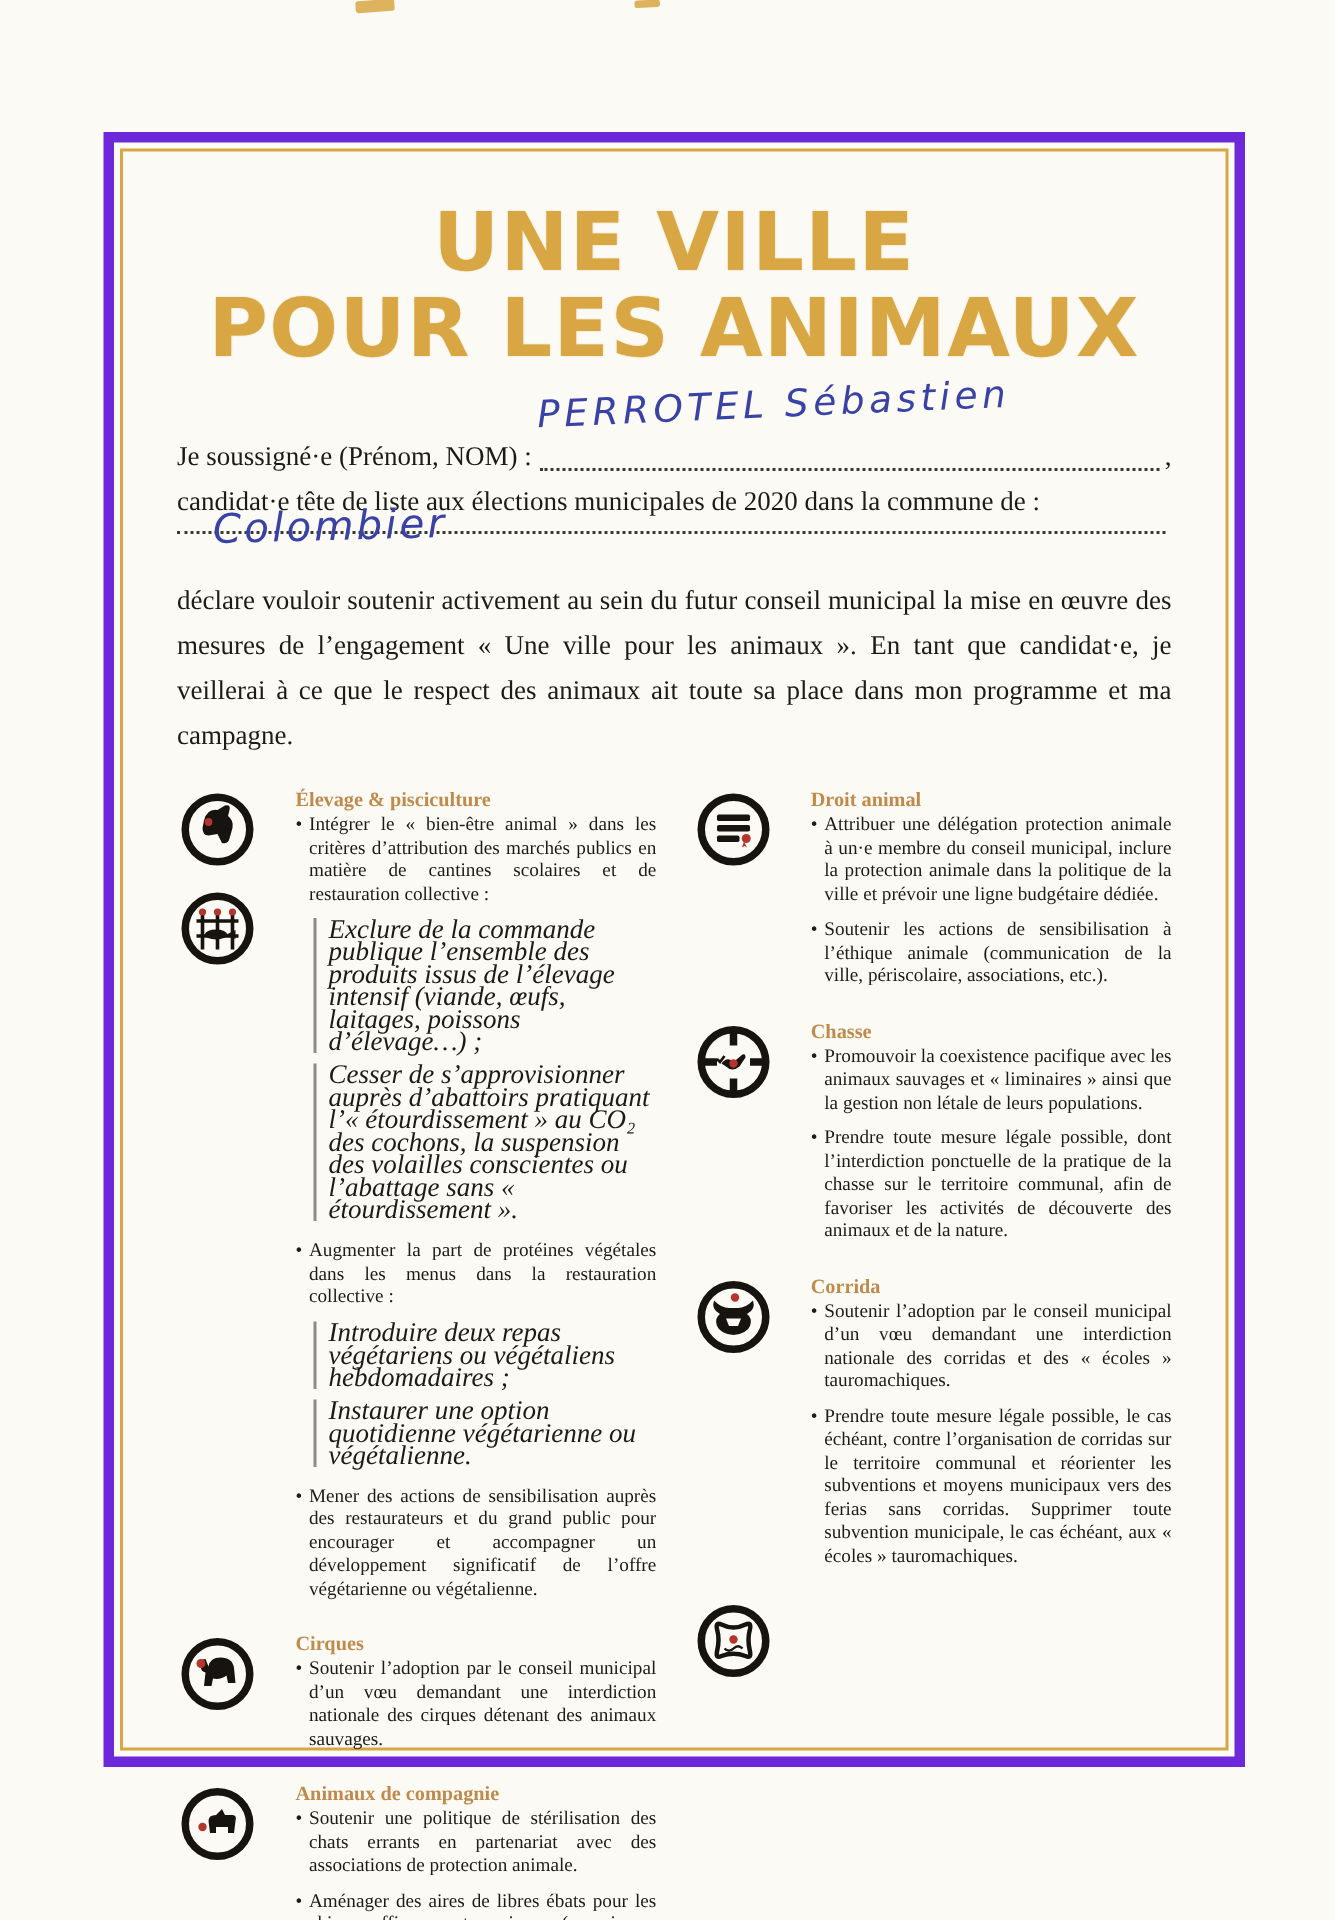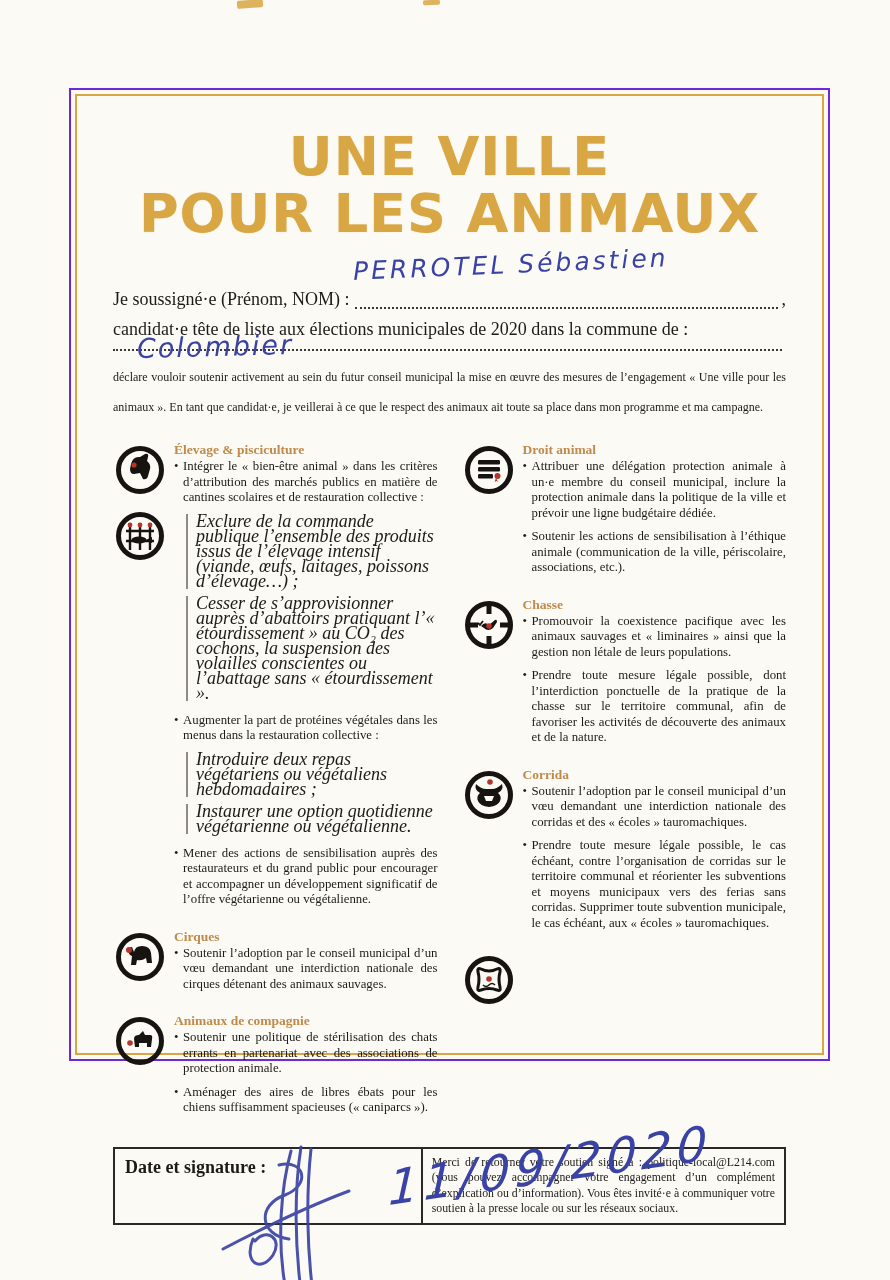--- a/index.html
+++ b/index.html
@@ -9,22 +9,22 @@
     font-family:"Liberation Serif", serif;
     color:#1d1b18;
     position:relative;
     overflow:hidden;
   }
   .artifact{position:absolute;background:#d8a643;border-radius:2px;opacity:.85;}
   .artifact.a1{left:237px;top:0;width:26px;height:8px;transform:rotate(-4deg);}
   .artifact.a2{left:423px;top:0;width:17px;height:5px;transform:rotate(-3deg);}
 
   .frame{
-    position:absolute;left:69px;top:88px;width:761px;height:973px;
-    border:2px solid #6d28d9;box-sizing:border-box;background:#fbfaf5;
+    position:absolute;left:69px;top:88px;width:761px;height:1090px;
+    border:7px solid #6d28d9;box-sizing:border-box;background:#fbfaf5;
   }
   .frame-inner{
     position:absolute;inset:4px;border:2px solid #d8a643;pointer-events:none;
   }
   .content{
     position:absolute;inset:6px;padding:22px 36px 0 36px;box-sizing:border-box;
   }
 
   
   .title{
@@ -45,26 +45,26 @@
   .comma{margin-bottom:0;}
   .handwriting{
     font-family:"DejaVu Sans", sans-serif;
     font-style:italic;
     color:#3a43a5;
     position:absolute;
   }
   .hw-name{left:240px;top:-14px;font-size:25px;letter-spacing:3px;transform:rotate(-2.5deg);}
   .hw-commune{left:24px;top:-16px;font-size:27px;letter-spacing:2px;transform:rotate(-1.5deg);}
   .commune-line{margin-top:4px;}
-  .declaration{margin-top:6px;text-align:justify;font-size:12px;line-height:30px;}
+  .declaration{margin-top:24px;text-align:justify;font-size:18px;line-height:30px;}
 
   
   .columns{display:flex;gap:24px;margin-top:20px;}
   .col{flex:1;min-width:0;}
-  .section{display:flex;gap:7px;margin-bottom:13px;}
+  .section{display:flex;gap:25px;margin-bottom:13px;}
   .icon-col{width:54px;flex:0 0 54px;display:flex;flex-direction:column;align-items:center;gap:14px;padding-top:2px;}
   .sec-icon{width:52px;height:52px;}
   .text-col{flex:1;min-width:0;}
   h3.sec-head{
     margin:0 0 2px 0;font-size:13.5px;line-height:15px;
     color:#c08a4b;font-family:"Liberation Serif", serif;font-weight:bold;
   }
   .bullet{
     margin:0 0 8px 0;padding-left:9px;position:relative;
     font-size:12.8px;line-height:15.5px;text-align:justify;

